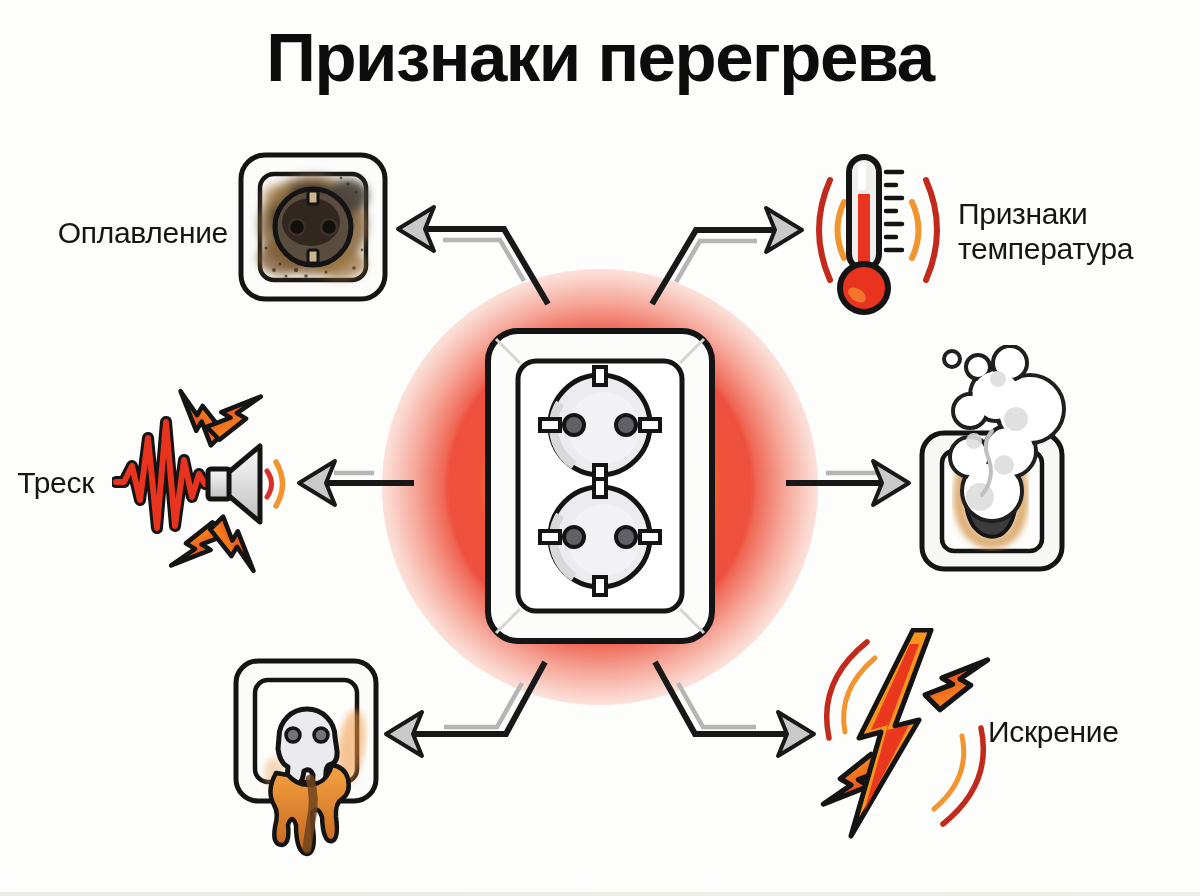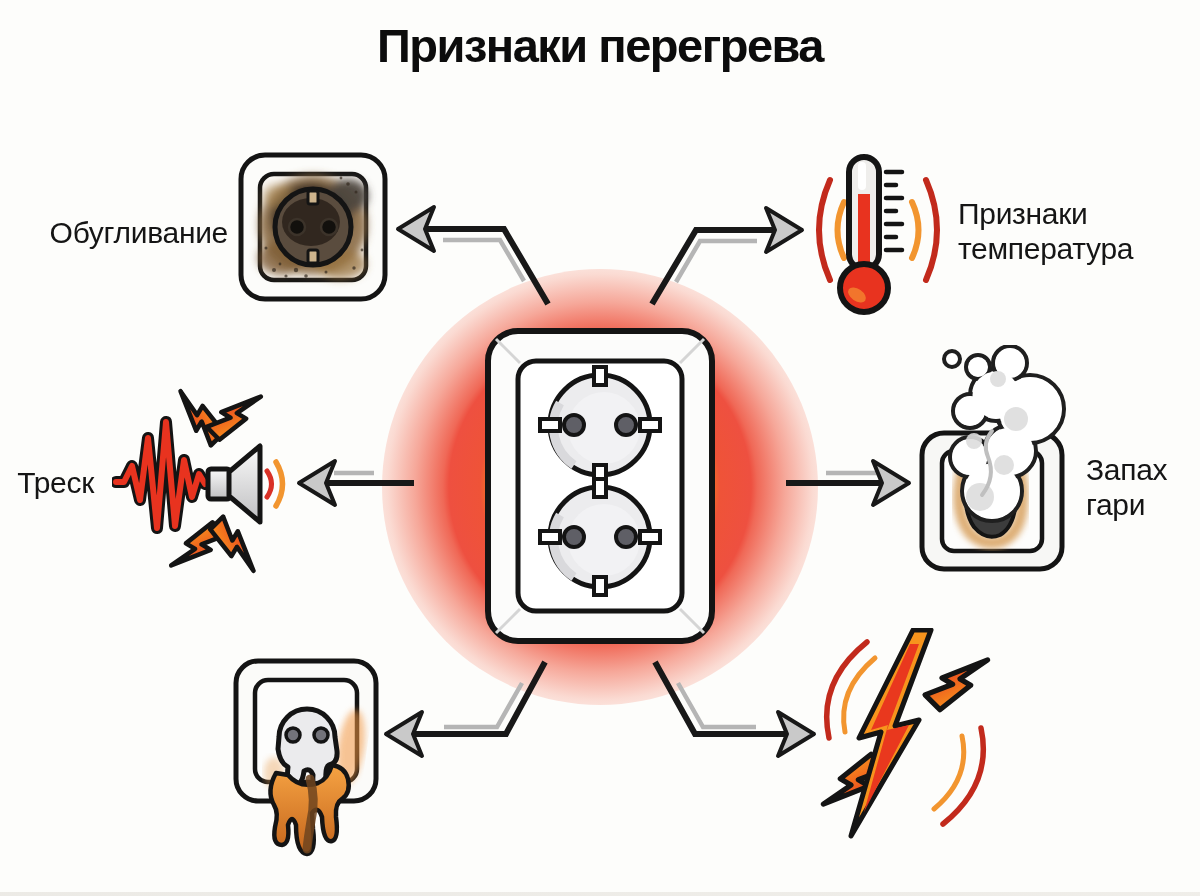--- a/index.html
+++ b/index.html
@@ -1,19 +1,19 @@
 <!DOCTYPE html>
 <html><head>
 <meta charset="utf-8">
 <style>
   html,body{margin:0;padding:0;background:#ffffff;}
   .canvas{position:relative;width:1200px;height:896px;background:#fdfdfb;overflow:hidden;
           font-family:"Liberation Sans",sans-serif;}
   .page-title{position:absolute;top:18px;left:0;width:1200px;text-align:center;
-          font-size:47px;font-weight:700;color:#0c0c0c;letter-spacing:-1.5px;margin:0;}
+          font-size:69px;font-weight:700;color:#0c0c0c;letter-spacing:-1.5px;margin:0;}
   .glow{position:absolute;left:382px;top:269px;width:436px;height:436px;border-radius:50%;
         background:radial-gradient(circle,
           #f68b2a 0%, #f36d2b 26%, #f2662c 37%,
           #ef5338 39%, #ee5040 49%, rgba(238,84,64,.88) 51%,
           rgba(241,110,88,.6) 60%, rgba(246,152,132,.34) 69%,
           rgba(252,205,193,.16) 77%, rgba(255,255,255,0) 86%);}
   .layer{position:absolute;left:0;top:0;pointer-events:none;}
   .icon{position:absolute;}
   .label{position:absolute;font-size:30px;line-height:35px;color:#151515;letter-spacing:-.3px;}
   .label.r{text-align:right;}
@@ -260,19 +260,19 @@
         <path d="M128 196 Q 178 156 166 100" stroke="#c22a1c" stroke-width="5.5"></path>
         <path d="M119 181 Q 156 150 147 108" stroke="#f2952f" stroke-width="5"></path>
       </g>
       <use href="#bolt" transform="translate(144,52) rotate(225) scale(1.5) translate(-12,-23)"></use>
       <use href="#bolt" transform="translate(37,156) rotate(45) scale(1.5) translate(-12,-23)"></use>
       <path d="M98 2 L44 110 L66 104 L36 208 L104 92 L80 98 L116 2 Z" fill="#f7941d" stroke="#141414" stroke-width="5" stroke-linejoin="round"></path>
       <path d="M95 16 L56 102 L73 97 L49 184 L94 97 L72 102 L104 16 Z" fill="#e8331f" opacity=".95"></path>
     </svg>
   </div>
 
-  <div class="label r" style="left:20px;top:215px;width:208px">Обугливание</div>
+  <div class="label r" style="left:20px;top:215px;width:208px">Оплавление</div>
   <div class="label" style="left:958px;top:196px;width:190px">Признаки температура</div>
   <div class="label r" style="left:2px;top:465px;width:92px">Треск</div>
-  <div class="label" style="left:1086px;top:452px;width:84px">Запах гари</div>
+  <div class="label" style="left:988px;top:714px;width:170px">Искрение</div>
 
   <div class="bottom-strip"></div>
 </div>
 
 </body></html>

